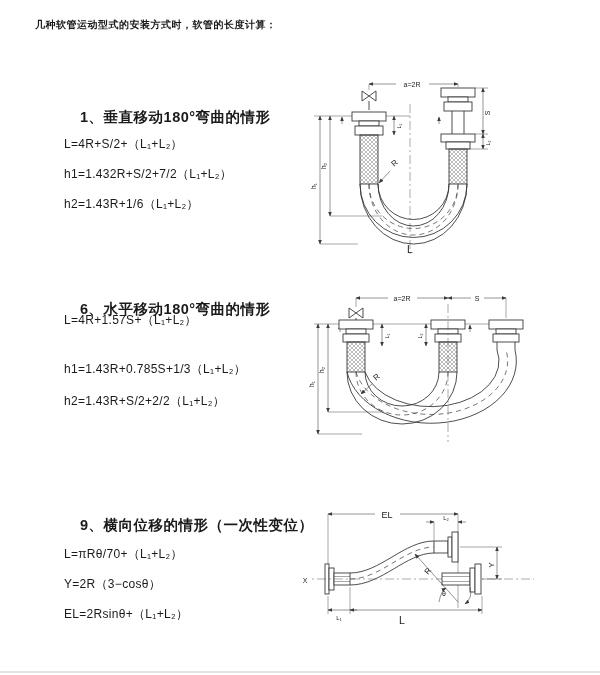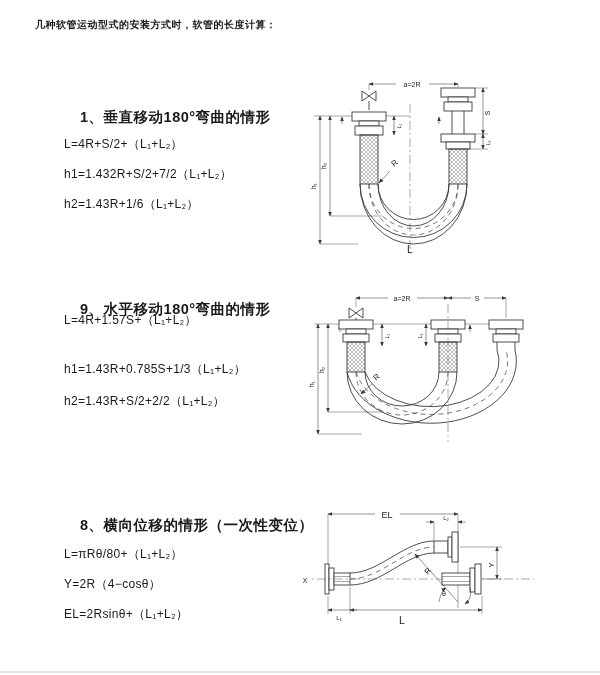--- a/index.html
+++ b/index.html
@@ -118,21 +118,21 @@
     <line class="dim" x1="177" y1="70" x2="177" y2="85" marker-start="url(#arw)" marker-end="url(#arw)"></line>
     <text x="184" y="79" font-size="5.5" text-anchor="middle" transform="rotate(-90 184 79)">L₂</text>
   </g>
 
   <g>
     <line class="dim" x1="88" y1="52" x2="88" y2="71" marker-start="url(#arw)" marker-end="url(#arw)"></line>
     <text x="95" y="62" font-size="5.5" text-anchor="middle" transform="rotate(-90 95 62)">L₁</text>
   </g>
 </svg>
 
-<div class="sec-heading" style="left:44px;top:300px">9、水平移动180°弯曲的情形</div>
+<div class="sec-heading" style="left:44px;top:300px">6、水平移动180°弯曲的情形</div>
 <div class="formula" style="left:64px;top:312px">L=4R+1.57S+（L₁+L₂）</div>
 <div class="formula" style="left:64px;top:361px">h1=1.43R+0.785S+1/3（L₁+L₂）</div>
 <div class="formula" style="left:64px;top:393px">h2=1.43R+S/2+2/2（L₁+L₂）</div>
 
 <svg class="diagram" style="left:304px;top:284px" width="288" height="164" viewBox="0 0 288 164">
 
   <g>
     <line class="dim" x1="52" y1="14" x2="144" y2="14" marker-start="url(#arw)" marker-end="url(#arw)"></line>
     <rect x="84" y="9" width="29" height="10" fill="#fff"></rect>
     <text x="98" y="17" font-size="7" text-anchor="middle">a=2R</text>
@@ -208,23 +208,23 @@
   <g>
     <line class="dim" x1="78" y1="40" x2="78" y2="62" marker-start="url(#arw)" marker-end="url(#arw)"></line>
     <text x="85" y="52" font-size="5.5" text-anchor="middle" transform="rotate(-90 85 52)">L₁</text>
   </g>
   <g>
     <line class="dim" x1="122" y1="40" x2="122" y2="62" marker-start="url(#arw)" marker-end="url(#arw)"></line>
     <text x="118" y="52" font-size="5.5" text-anchor="middle" transform="rotate(-90 118 52)">L₂</text>
   </g>
 </svg>
 
-<div class="sec-heading" style="left:44px;top:516px">8、横向位移的情形（一次性变位）</div>
-<div class="formula" style="left:64px;top:546px">L=πRθ/80+（L₁+L₂）</div>
-<div class="formula" style="left:64px;top:576px">Y=2R（4−cosθ）</div>
+<div class="sec-heading" style="left:44px;top:516px">9、横向位移的情形（一次性变位）</div>
+<div class="formula" style="left:64px;top:546px">L=πRθ/70+（L₁+L₂）</div>
+<div class="formula" style="left:64px;top:576px">Y=2R（3−cosθ）</div>
 <div class="formula" style="left:64px;top:606px">EL=2Rsinθ+（L₁+L₂）</div>
 
 <svg class="diagram" style="left:294px;top:498px" width="298" height="142" viewBox="0 0 298 142">
 
   <g>
     <line class="dim" x1="34" y1="16" x2="164" y2="16" marker-start="url(#arw)" marker-end="url(#arw)"></line>
     <rect x="81" y="10" width="25" height="11" fill="#fff"></rect>
     <text x="93" y="20" font-size="9" text-anchor="middle">EL</text>
     <line class="thin" x1="34" y1="16" x2="34" y2="70"></line>
     <line class="thin" x1="164" y1="16" x2="164" y2="110"></line>

